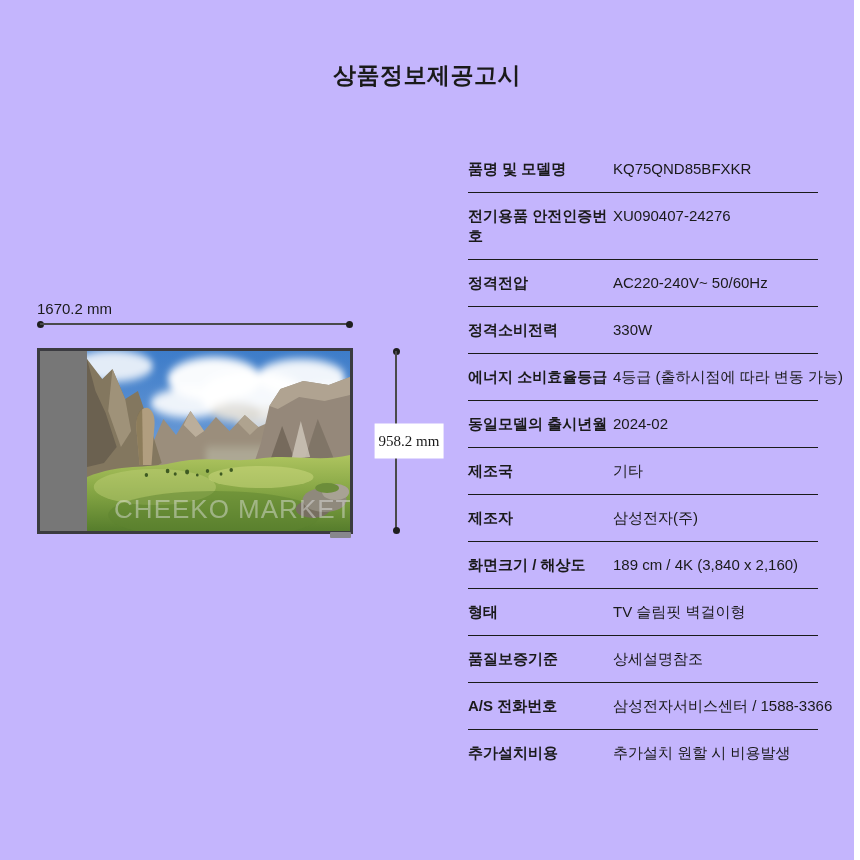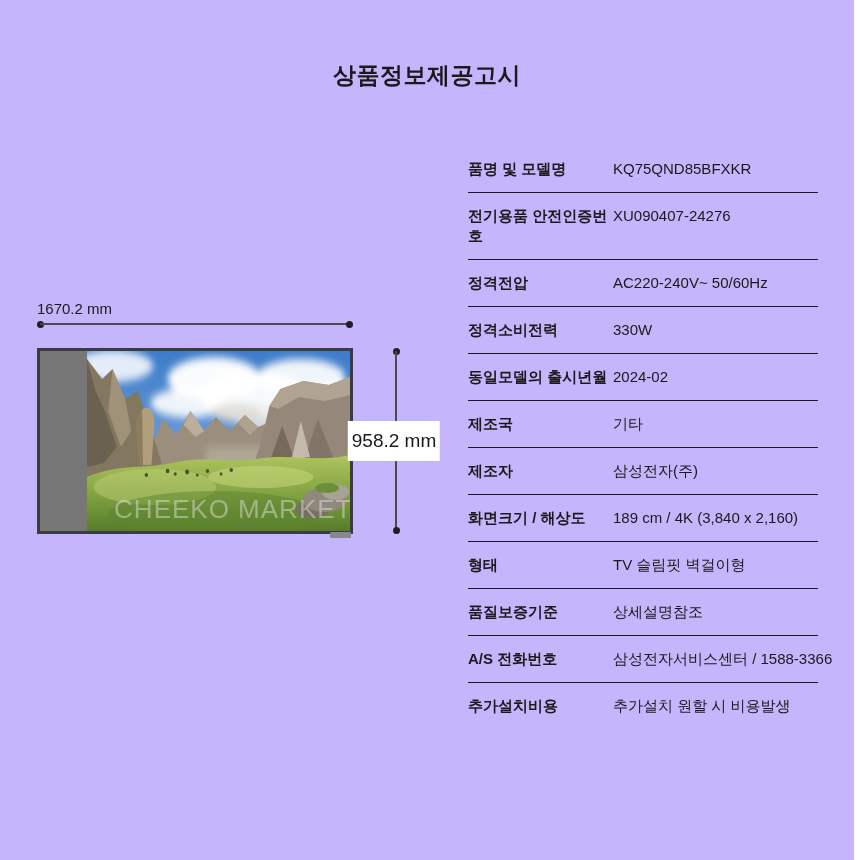--- a/index.html
+++ b/index.html
@@ -74,27 +74,28 @@
     left: 5px;
     top: 3px; bottom: 3px;
     width: 2px;
     background: var(--dim, #4a4a4a);
   }
   .dim-v .dot-t { left: 2.5px; top: 0; }
   .dim-v .dot-b { left: 2.5px; bottom: 0; }
   .dim-v-label {
     position: absolute;
     top: 50%;
-    left: 4px;
+    left: 19px;
     transform: translate(-50%, -50%);
     background: #ffffff;
     padding: 9px 4px;
-    font-size: 19px;
+    font-size: 15px;
     white-space: nowrap;
     color: var(--text, #1a1a1a);
+    font-family: Liberation Serif, serif;
   }
 
   
   .tv-frame {
     position: absolute;
     left: 37px;
     top: 348px;
     width: 316px;
     height: 186px;
     border: 3px solid var(--frame, #3b3b40);
@@ -277,20 +278,26 @@
         </div>
     </div>
 
     <div class="spec-row">
       <div class="spec-label">정격소비전력</div>
       <div class="spec-value">
           <div>330W</div>
         </div>
     </div>
 
+    <div class="spec-row">
+      <div class="spec-label">에너지 소비효율등급</div>
+      <div class="spec-value">
+          <div>4등급 (출하시점에 따라 변동 가능)</div>
+        </div>
+    </div>
 
     <div class="spec-row">
       <div class="spec-label">동일모델의 출시년월</div>
       <div class="spec-value">
           <div>2024-02</div>
         </div>
     </div>
 
     <div class="spec-row">
       <div class="spec-label">제조국</div>

